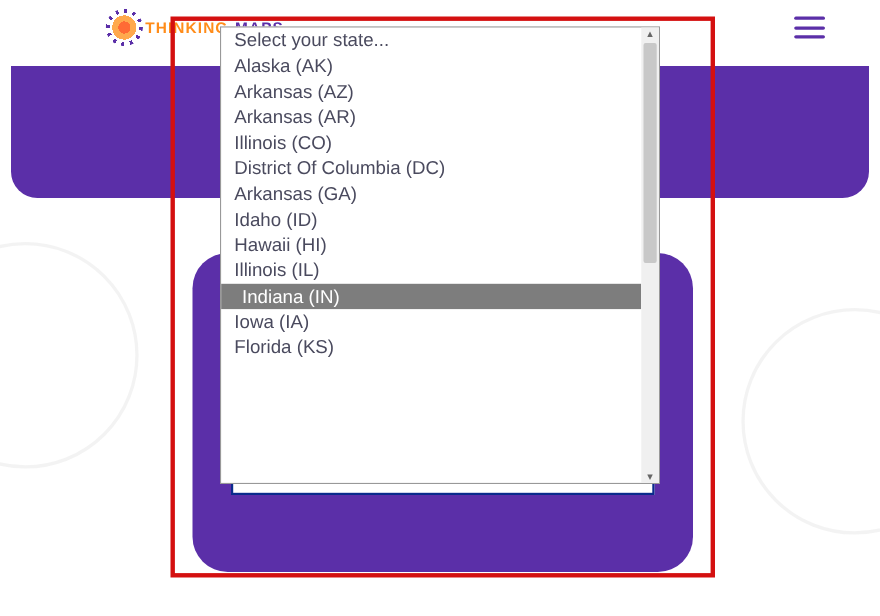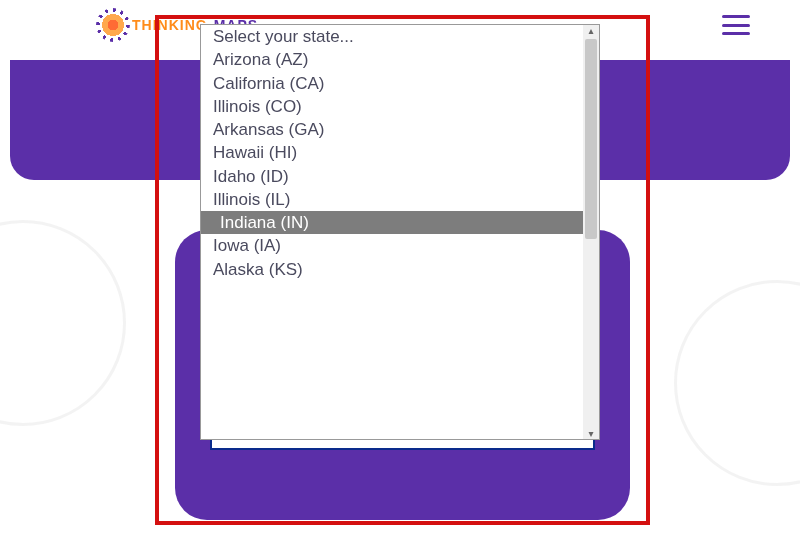--- a/index.html
+++ b/index.html
@@ -63,29 +63,31 @@
 <div class="card">
   <div class="select-box">
     <span class="select-box-text">Select your state...</span>
     <span class="select-caret"></span>
   </div>
 </div>
 
 <div class="dropdown">
   <div class="dropdown-list" id="dropdown-list">
       <div class="dropdown-item">Select your state...</div>
-      <div class="dropdown-item">Arizona (AZ)</div>
-      <div class="dropdown-item">California (CA)</div>
+      <div class="dropdown-item">Alaska (AK)</div>
+      <div class="dropdown-item">Arkansas (AZ)</div>
+      <div class="dropdown-item">Arkansas (AR)</div>
       <div class="dropdown-item">Illinois (CO)</div>
+      <div class="dropdown-item">District Of Columbia (DC)</div>
       <div class="dropdown-item">Arkansas (GA)</div>
+      <div class="dropdown-item">Idaho (ID)</div>
       <div class="dropdown-item">Hawaii (HI)</div>
-      <div class="dropdown-item">Idaho (ID)</div>
       <div class="dropdown-item">Illinois (IL)</div>
       <div class="dropdown-item highlighted">Indiana (IN)</div>
       <div class="dropdown-item">Iowa (IA)</div>
-      <div class="dropdown-item">Alaska (KS)</div>
+      <div class="dropdown-item">Florida (KS)</div>
     </div>
   <div class="dropdown-scrollbar">
     <div class="dropdown-scrollbar-thumb"></div>
   </div>
 </div>
 
 <div class="highlight-box"></div>
 
 </body></html>

